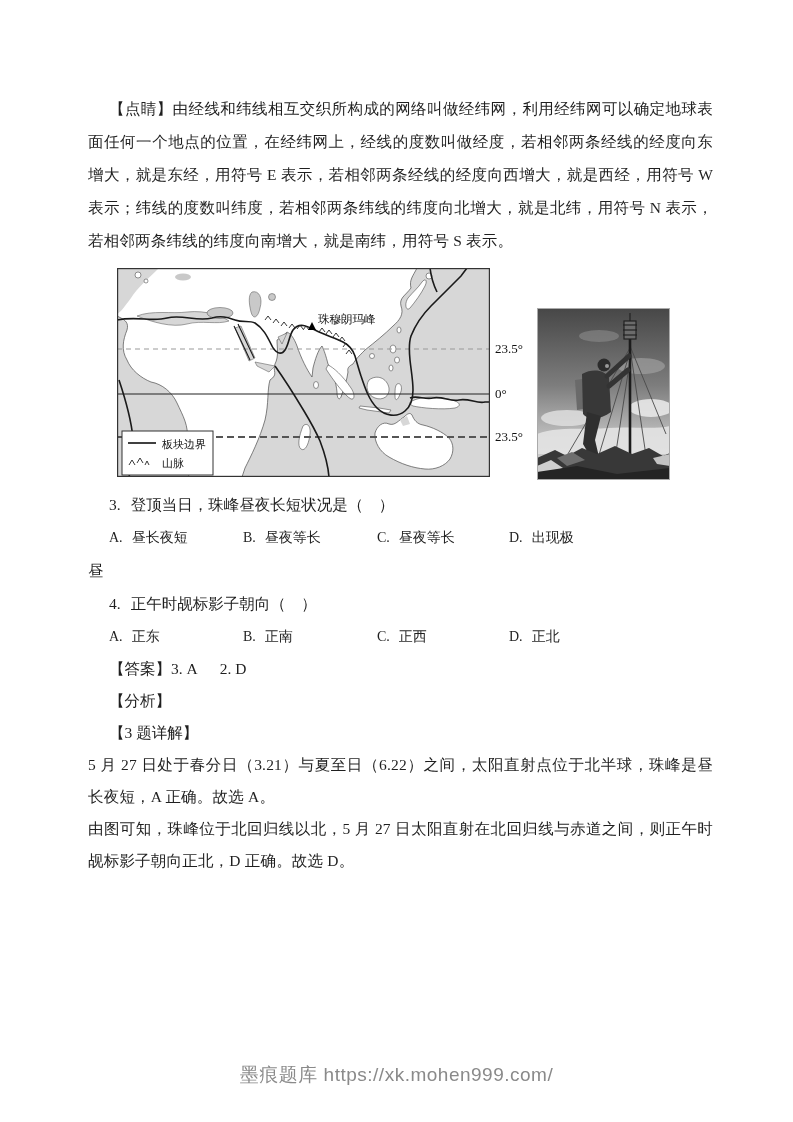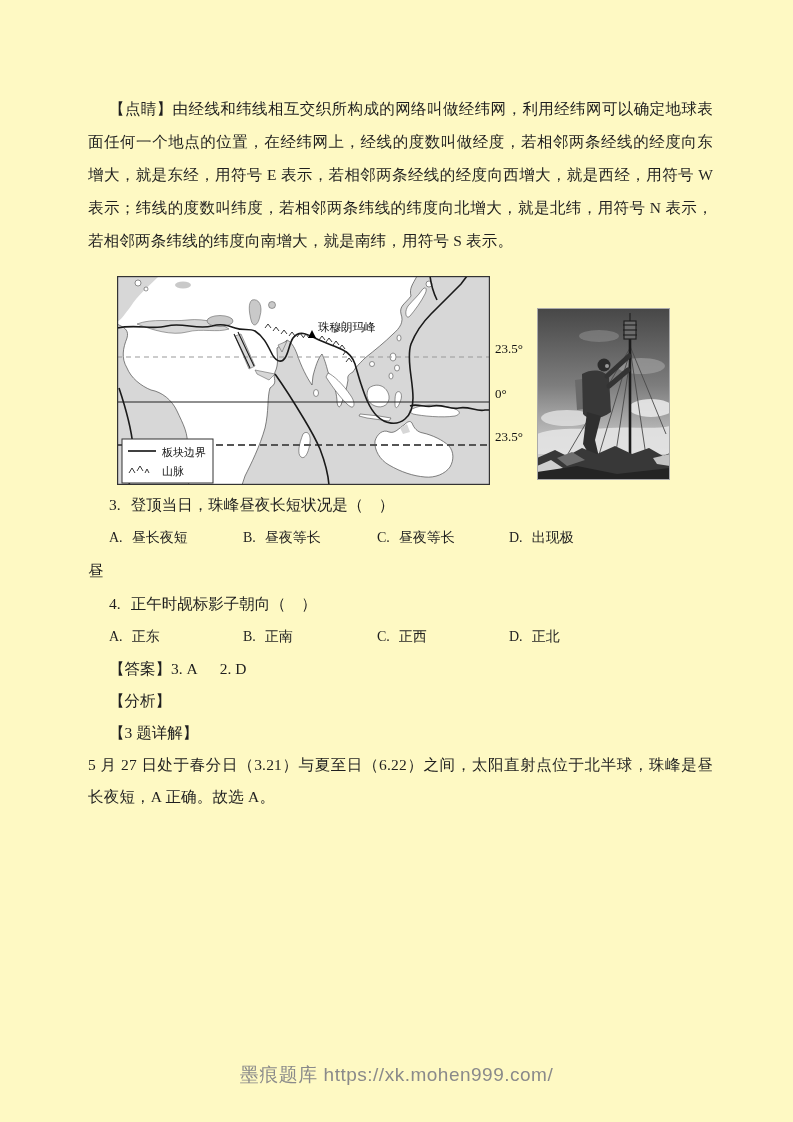--- a/index.html
+++ b/index.html
@@ -1,31 +1,31 @@
 <!DOCTYPE html>
 <html><head>
 <meta charset="utf-8">
 <style>
   html,body { margin:0; padding:0; background:#e9e9e9; }
   .page {
     position:relative; width:793px; height:1122px; margin:0 auto;
-    background:#fef9c3; overflow:hidden;
+    background:#ffffff; overflow:hidden;
     font-family:"Liberation Serif","DejaVu Serif",serif;
     color:#1f1f1f;
   }
   .content { position:absolute; left:88px; top:0; width:625px; }
   .para {
     margin:0; font-size:15.5px; line-height:33px; text-align:justify;
     text-justify:inter-character; letter-spacing:0.2px;
   }
   .indent-bracket { text-indent:21px; }
   .indent-first { text-indent:26px; }
   #para-dianjing { margin-top:92px; }
   .figure-block { position:relative; height:212px; margin-top:11px; }
-  .map-wrap { position:absolute; left:29px; top:8px; width:373px; height:165px; }
+  .map-wrap { position:absolute; left:29px; top:0; width:373px; height:165px; }
   .lat-label {
     position:absolute; left:407px; font-size:13px; line-height:14px; color:#111;
     font-family:"Liberation Serif","DejaVu Serif",serif;
   }
   .photo-wrap { position:absolute; left:449px; top:40px; width:133px; height:172px; }
   .line { font-size:15.5px; line-height:33px; margin:0; }
   .qline { padding-left:21px; }
   .q3-first { margin-top:8px; }
   .qnum { margin-right:10px; }
   .opt-row { position:relative; height:33px; }
@@ -219,20 +219,21 @@
     </div>
 
     <div class="ans-sec">
       <p class="line qline"><span>【答案】</span><span>3. A</span><span class="ans-gap"></span><span>2. D</span></p>
 
       <p class="line qline">【分析】</p>
 
       <p class="line qline">【3 题详解】</p>
       <p class="para">5 月 27 日处于春分日（3.21）与夏至日（6.22）之间，太阳直射点位于北半球，珠峰是昼长夜短，A 正确。故选 A。</p>
 
+      <p class="para">由图可知，珠峰位于北回归线以北，5 月 27 日太阳直射在北回归线与赤道之间，则正午时觇标影子朝向正北，D 正确。故选 D。</p>
     </div>
   </div>
 
   <div class="footer">
     <span>墨痕题库</span>
     <a>https://xk.mohen999.com/</a>
   </div>
 </div>
 
 </body></html>

